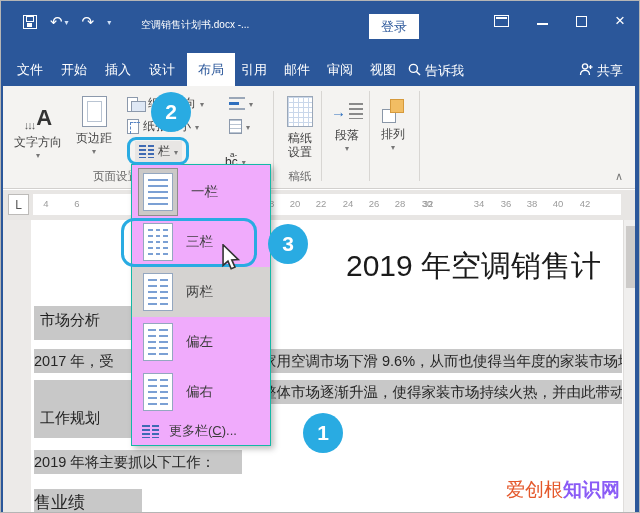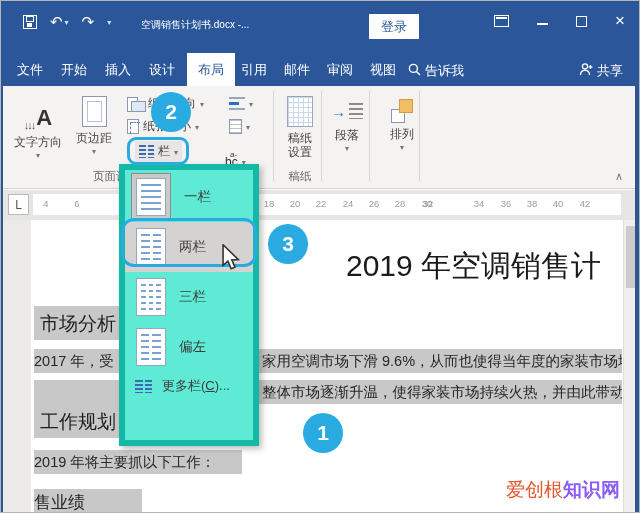--- a/index.html
+++ b/index.html
@@ -77,31 +77,31 @@
             font-size:12px; color:#555; text-align:center; line-height:20px; }
   .rulerstrip { position:absolute; left:32px; top:4px; width:588px; height:21px; background:#fff; }
   .rmark { position:absolute; top:8px; width:20px; text-align:center; font-size:9.5px; color:#9b9b9b; }
 
   
   .docarea { position:absolute; left:0; top:219px; width:640px; height:294px; background:#fff; overflow:hidden; }
   .leftstrip { position:absolute; left:2px; top:0; width:28px; height:294px; background:#eceae8; }
   .hl { position:absolute; background:#c8c8c8; }
   .doctitle { position:absolute; left:345px; top:26px; width:277px; font-size:30px; font-weight:300;
               color:#1a1a1a; white-space:nowrap; overflow:hidden; font-family:"Liberation Sans","DejaVu Sans",sans-serif; }
-  .dhead { position:absolute; font-size:19px; color:#1f1f1f; white-space:nowrap; }
+  .dhead { position:absolute; font-size:15px; color:#1f1f1f; white-space:nowrap; }
   .dline { position:absolute; font-size:14.5px; color:#262626; white-space:nowrap; overflow:hidden; }
   .scrolltrack { position:absolute; left:622px; top:0; width:13px; height:294px; background:#f0efee; border-left:1px solid #e0dedc; }
   .scrollthumb { position:absolute; left:2px; top:6px; width:9px; height:62px; background:#cdcbc9; }
   .winborder-r { position:absolute; right:0; top:85px; width:4px; height:428px; background:#2b579a; }
   .winborder-l { position:absolute; left:0; top:85px; width:2px; height:428px; background:#2b579a; }
   .watermark { position:absolute; font-size:19px; white-space:nowrap; }
 
   
-  .menu { position:absolute; left:118px; top:163px; width:140px; height:282px; background:#5eead4;
-          border:6px solid #14b8a6; box-shadow:3px 3px 6px rgba(0,0,0,0.25); z-index:30; padding-top:2px; }
+  .menu { position:absolute; left:130px; top:163px; width:140px; height:282px; background:#f0abfc;
+          border:1px solid #14b8a6; box-shadow:3px 3px 6px rgba(0,0,0,0.25); z-index:30; padding-top:2px; }
   .mi { height:50px; display:flex; align-items:center; padding-left:6px; position:relative; }
   .mi .ml { margin-left:13px; font-size:13.5px; color:#3c3c3c; }
   .mi.sel { background:#d5d3d1; }
   .page { width:30px; height:38px; border:1px solid #94a7c0; background:#fff; display:flex; gap:3px; padding:5px 4px; }
   .page i { display:block; flex:1; background:repeating-linear-gradient(to bottom,#7ba0d4 0 2px,rgba(0,0,0,0) 2px 6px); }
   .page i.nw { flex:0 0 8px; }
   .pressed { background:#cbc9c7; border:1px solid #8f8d8b; padding:4px; }
   .mi-more { height:26px; display:flex; align-items:center; padding-left:10px; margin-top:1px; }
   .mi-more .ml { margin-left:10px; font-size:13px; color:#3c3c3c; }
   .ukey { text-decoration:underline; }
@@ -229,21 +229,21 @@
       <span class="para-icon">
           <span class="pa">→</span>
           <span class="pl"></span>
         </span>
       <span class="blabel">段落</span>
       <span class="dcaret">▾</span>
     </div>
 
     <div class="vsep" style="left:368px;"></div>
 
-    <div class="bigbtn" style="left:381px;width:40px;">
+    <div class="bigbtn" style="left:372px;width:40px;">
       <span class="arr-icon"></span>
       <span class="blabel">排列</span>
       <span class="dcaret">▾</span>
     </div>
 
     <div class="vsep" style="left:418px;"></div>
 
     <div class="grouplabel" style="left:80px;width:70px;">页面设置</div>
     <div class="grouplabel" style="left:278px;width:42px;">稿纸</div>
     <div class="chev">∧</div>
@@ -307,42 +307,49 @@
 
   <div class="menu">
     <div class="mi">
       <span class="pressed">
         <span class="page">
             <i></i>
           </span>
       </span>
       <span class="ml">一栏</span>
     </div>
+    <div class="mi">
+      <span class="page" style="margin-left:5px;">
+          <i></i>
+          <i></i>
+          <i></i>
+        </span>
+      <span class="ml">三栏</span>
+    </div>
     <div class="mi sel">
       <span class="page" style="margin-left:5px;">
           <i></i>
           <i></i>
         </span>
       <span class="ml">两栏</span>
-    </div>
-    <div class="mi">
-      <span class="page" style="margin-left:5px;">
-          <i></i>
-          <i></i>
-          <i></i>
-        </span>
-      <span class="ml">三栏</span>
     </div>
     <div class="mi">
       <span class="page" style="margin-left:5px;">
           <i class="nw"></i>
           <i></i>
         </span>
       <span class="ml">偏左</span>
     </div>
+    <div class="mi">
+      <span class="page" style="margin-left:5px;">
+          <i></i>
+          <i class="nw"></i>
+        </span>
+      <span class="ml">偏右</span>
+    </div>
     <div class="mi-more">
       <span class="cols-sm" style="width:17px;">
           <i></i>
           <i></i>
         </span>
       <span class="ml"><span>更多栏(</span><span class="ukey">C</span><span>)...</span></span>
     </div>
   </div>
 
   <div class="annrect" style="left:126px;top:136px;width:62px;height:28px;"></div>

